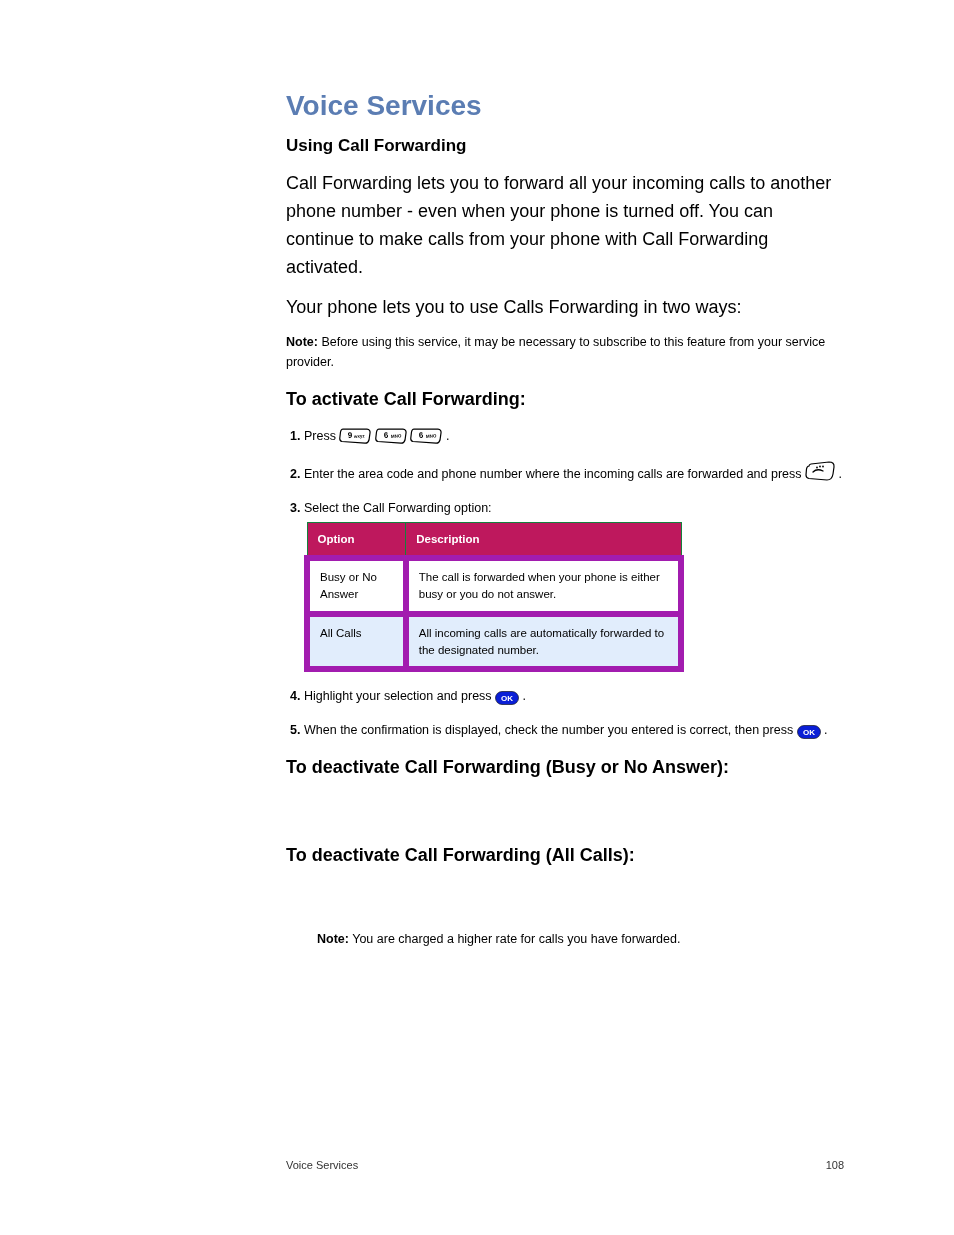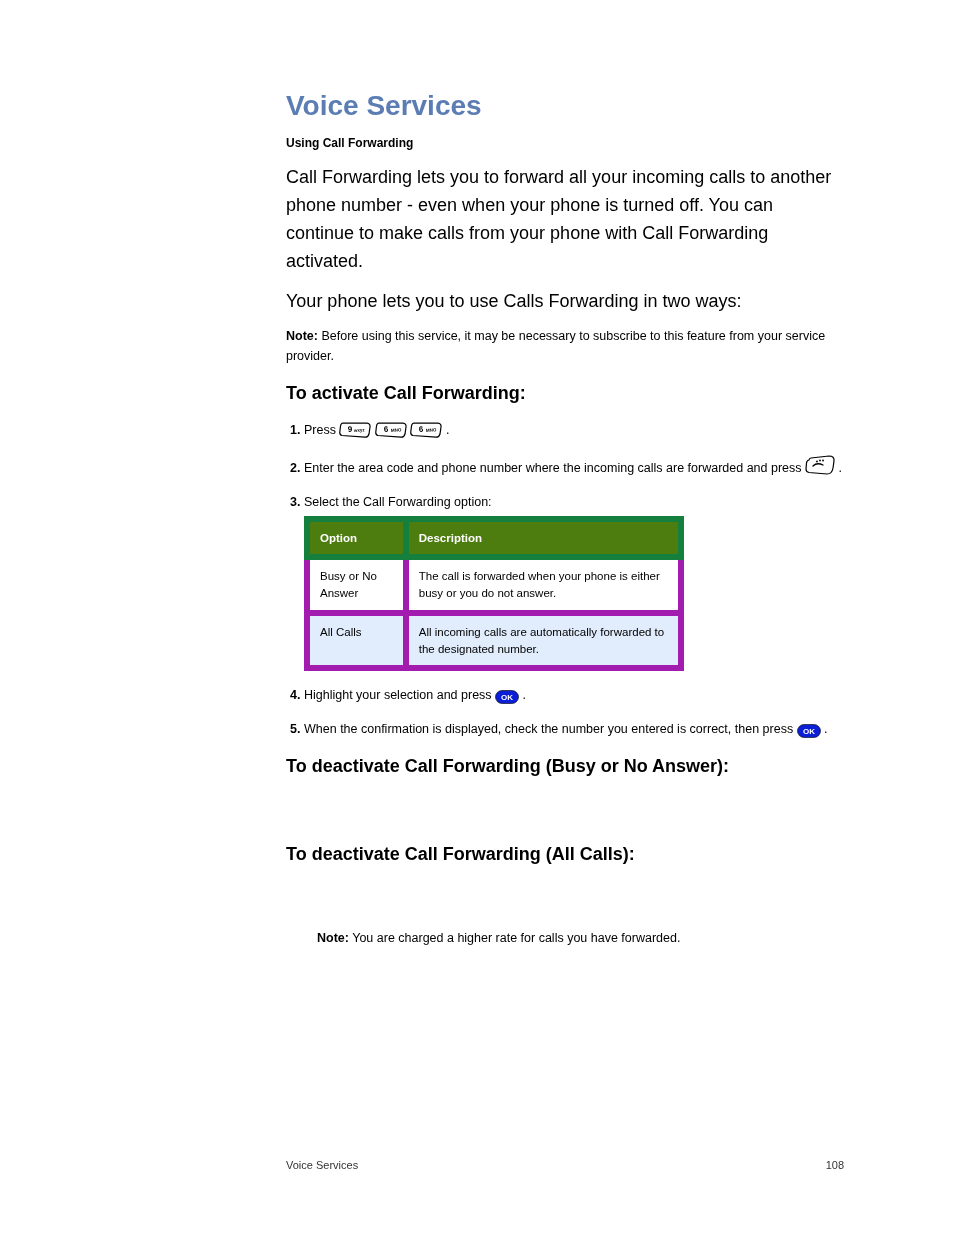--- a/index.html
+++ b/index.html
@@ -19,21 +19,21 @@
   .heading1 {
     font-family: Arial, Helvetica, sans-serif;
     font-weight: bold;
     font-size: 28px;
     color: #5B7DB3;
     margin: 0 0 14px 0;
   }
   .heading2 {
     font-family: Arial, Helvetica, sans-serif;
     font-weight: bold;
-    font-size: 12px;
+    font-size: 17px;
     color: #000000;
     margin: 0 0 14px 0;
   }
   .body-text {
     font-size: 18px;
     line-height: 1.55;
     margin: 0 0 12px 0;
   }
   .note {
     font-size: 12.5px;
@@ -65,26 +65,26 @@
     vertical-align: -5px;
   }
   svg { display: block; }
   table.option-table {
     border-collapse: collapse;
     width: 380px;
     margin: 4px 0 14px 0;
     font-size: 11.5px;
   }
   table.option-table th {
-    background: #4d7c0f;
+    background: #be185d;
     color: #ffffff;
     font-weight: bold;
     text-align: left;
     padding: 7px 10px;
-    border: 6px solid #15803d;
+    border: 1px solid #15803d;
   }
   table.option-table td {
     border: 6px solid #a21caf;
     padding: 8px 10px;
     vertical-align: top;
     line-height: 1.45;
   }
   table.option-table tr.alt td {
     background: #E1EDFC;
   }

